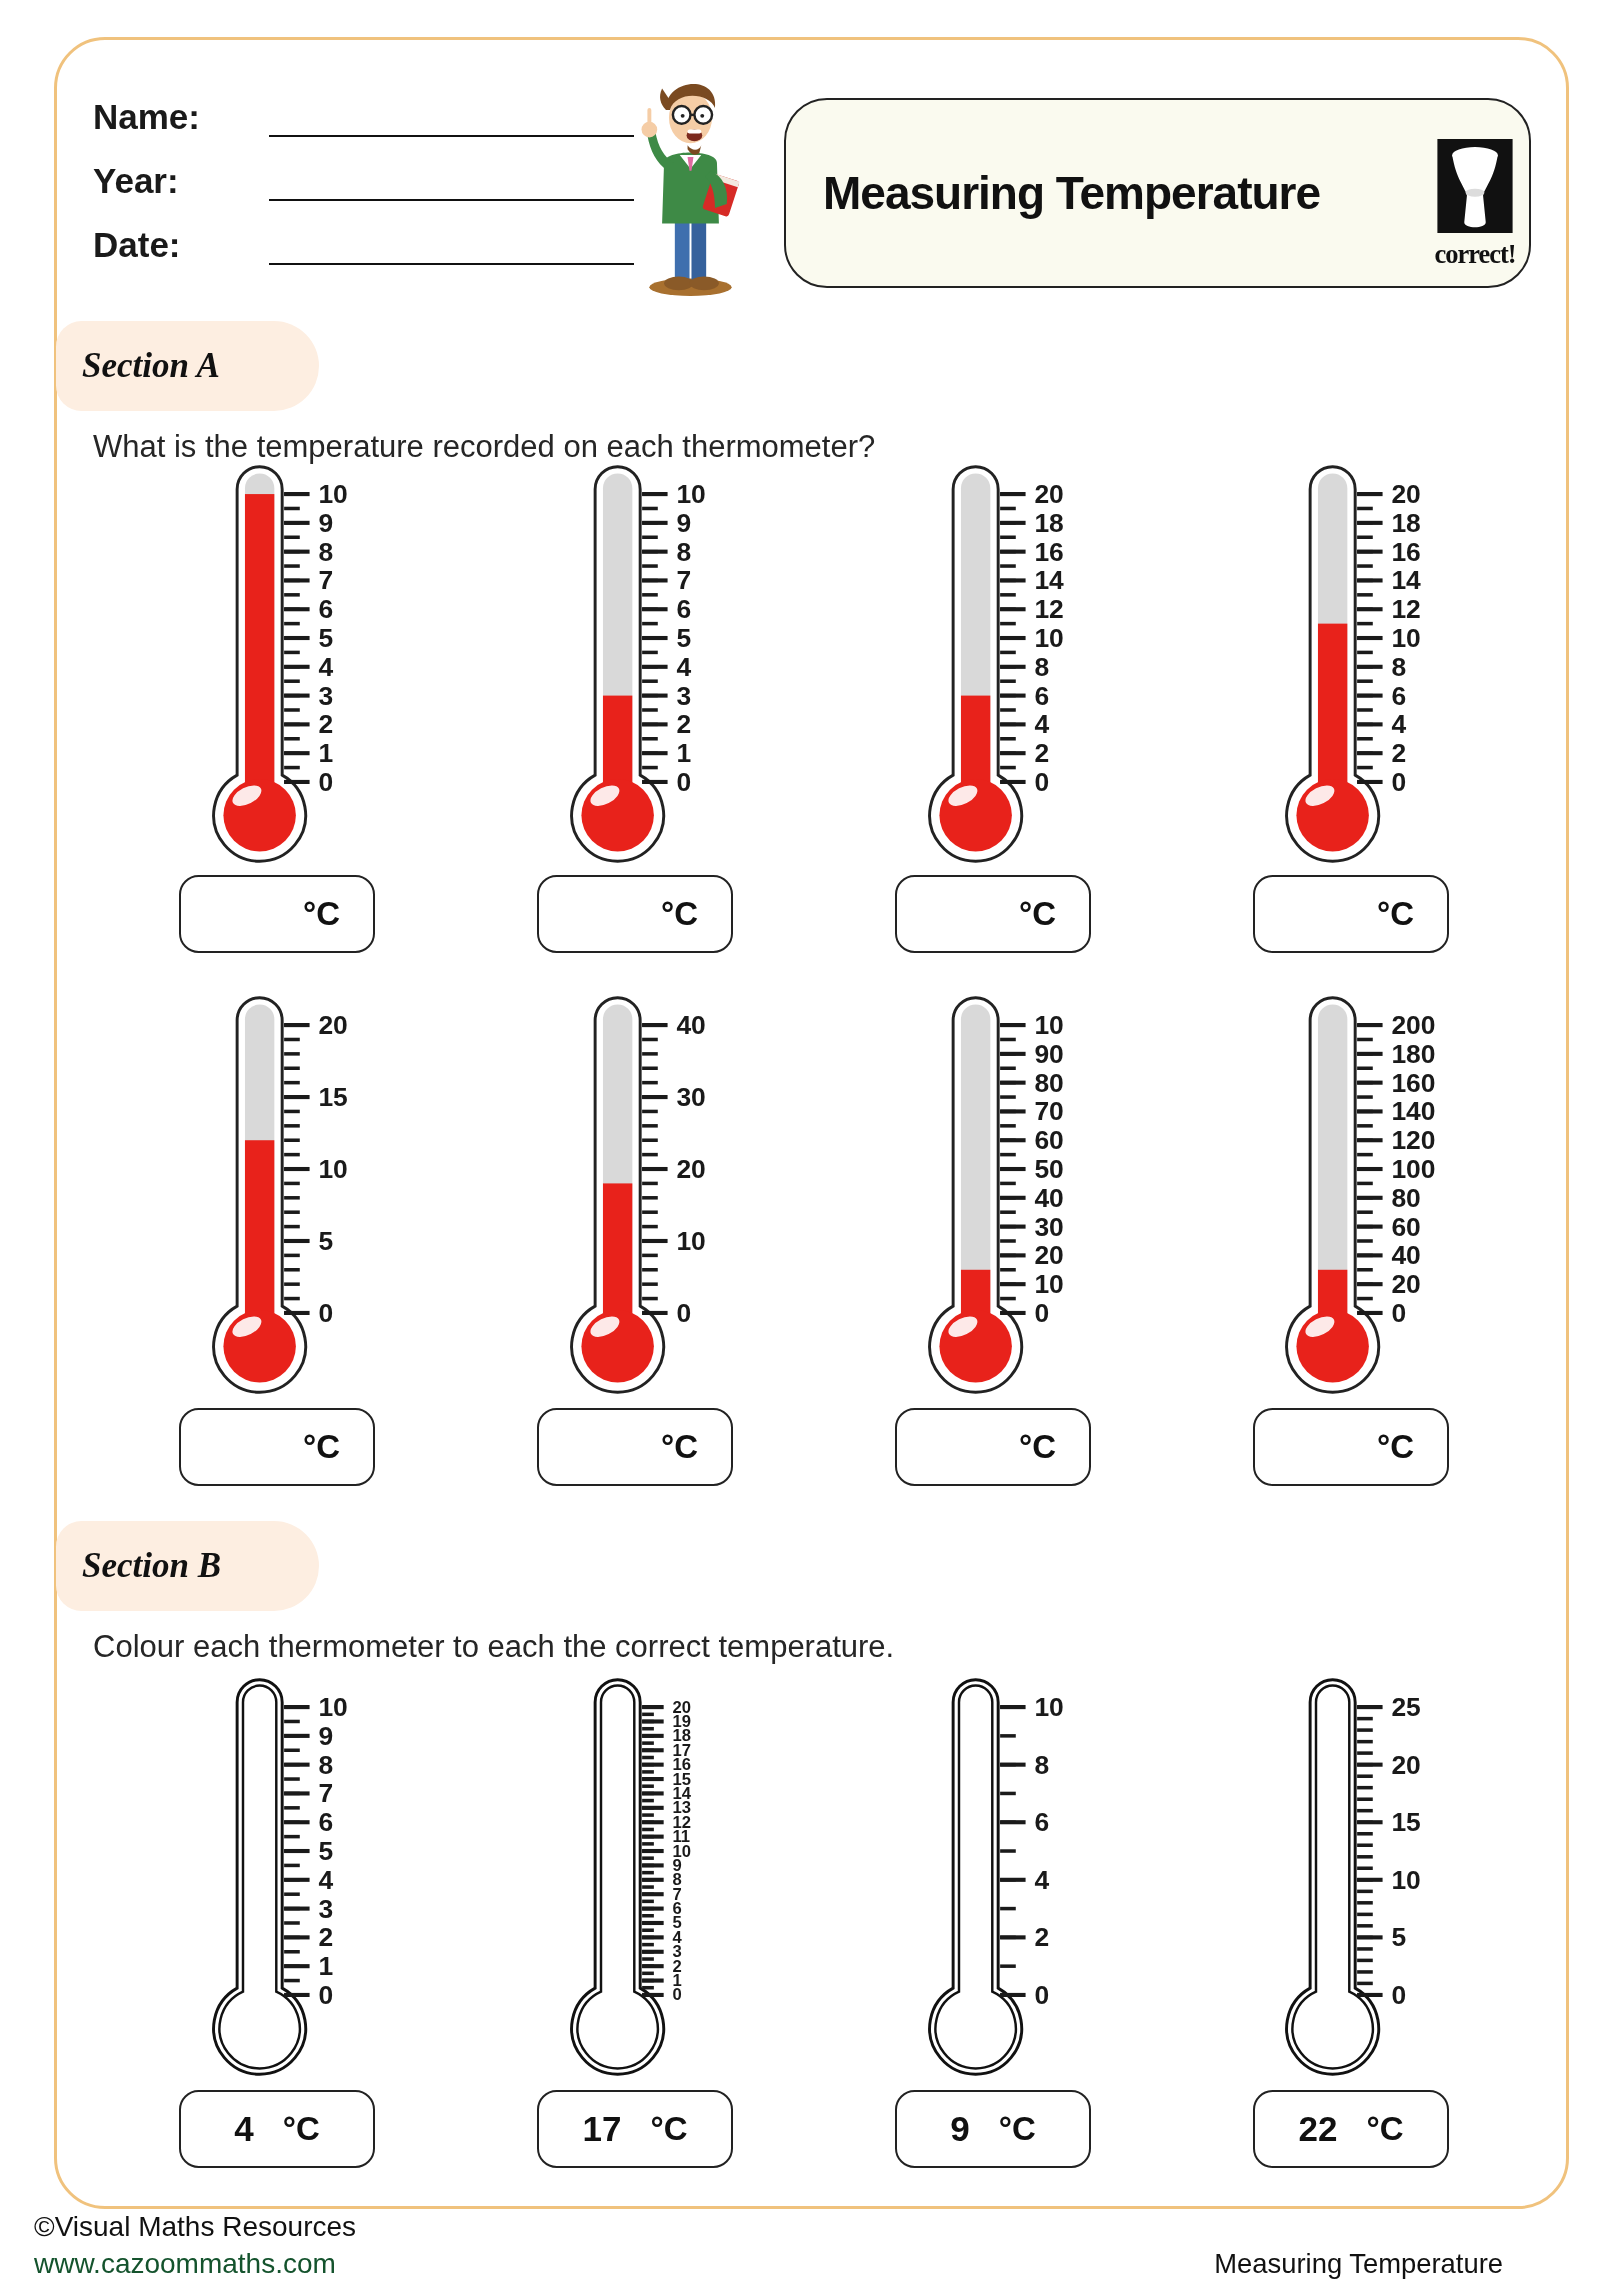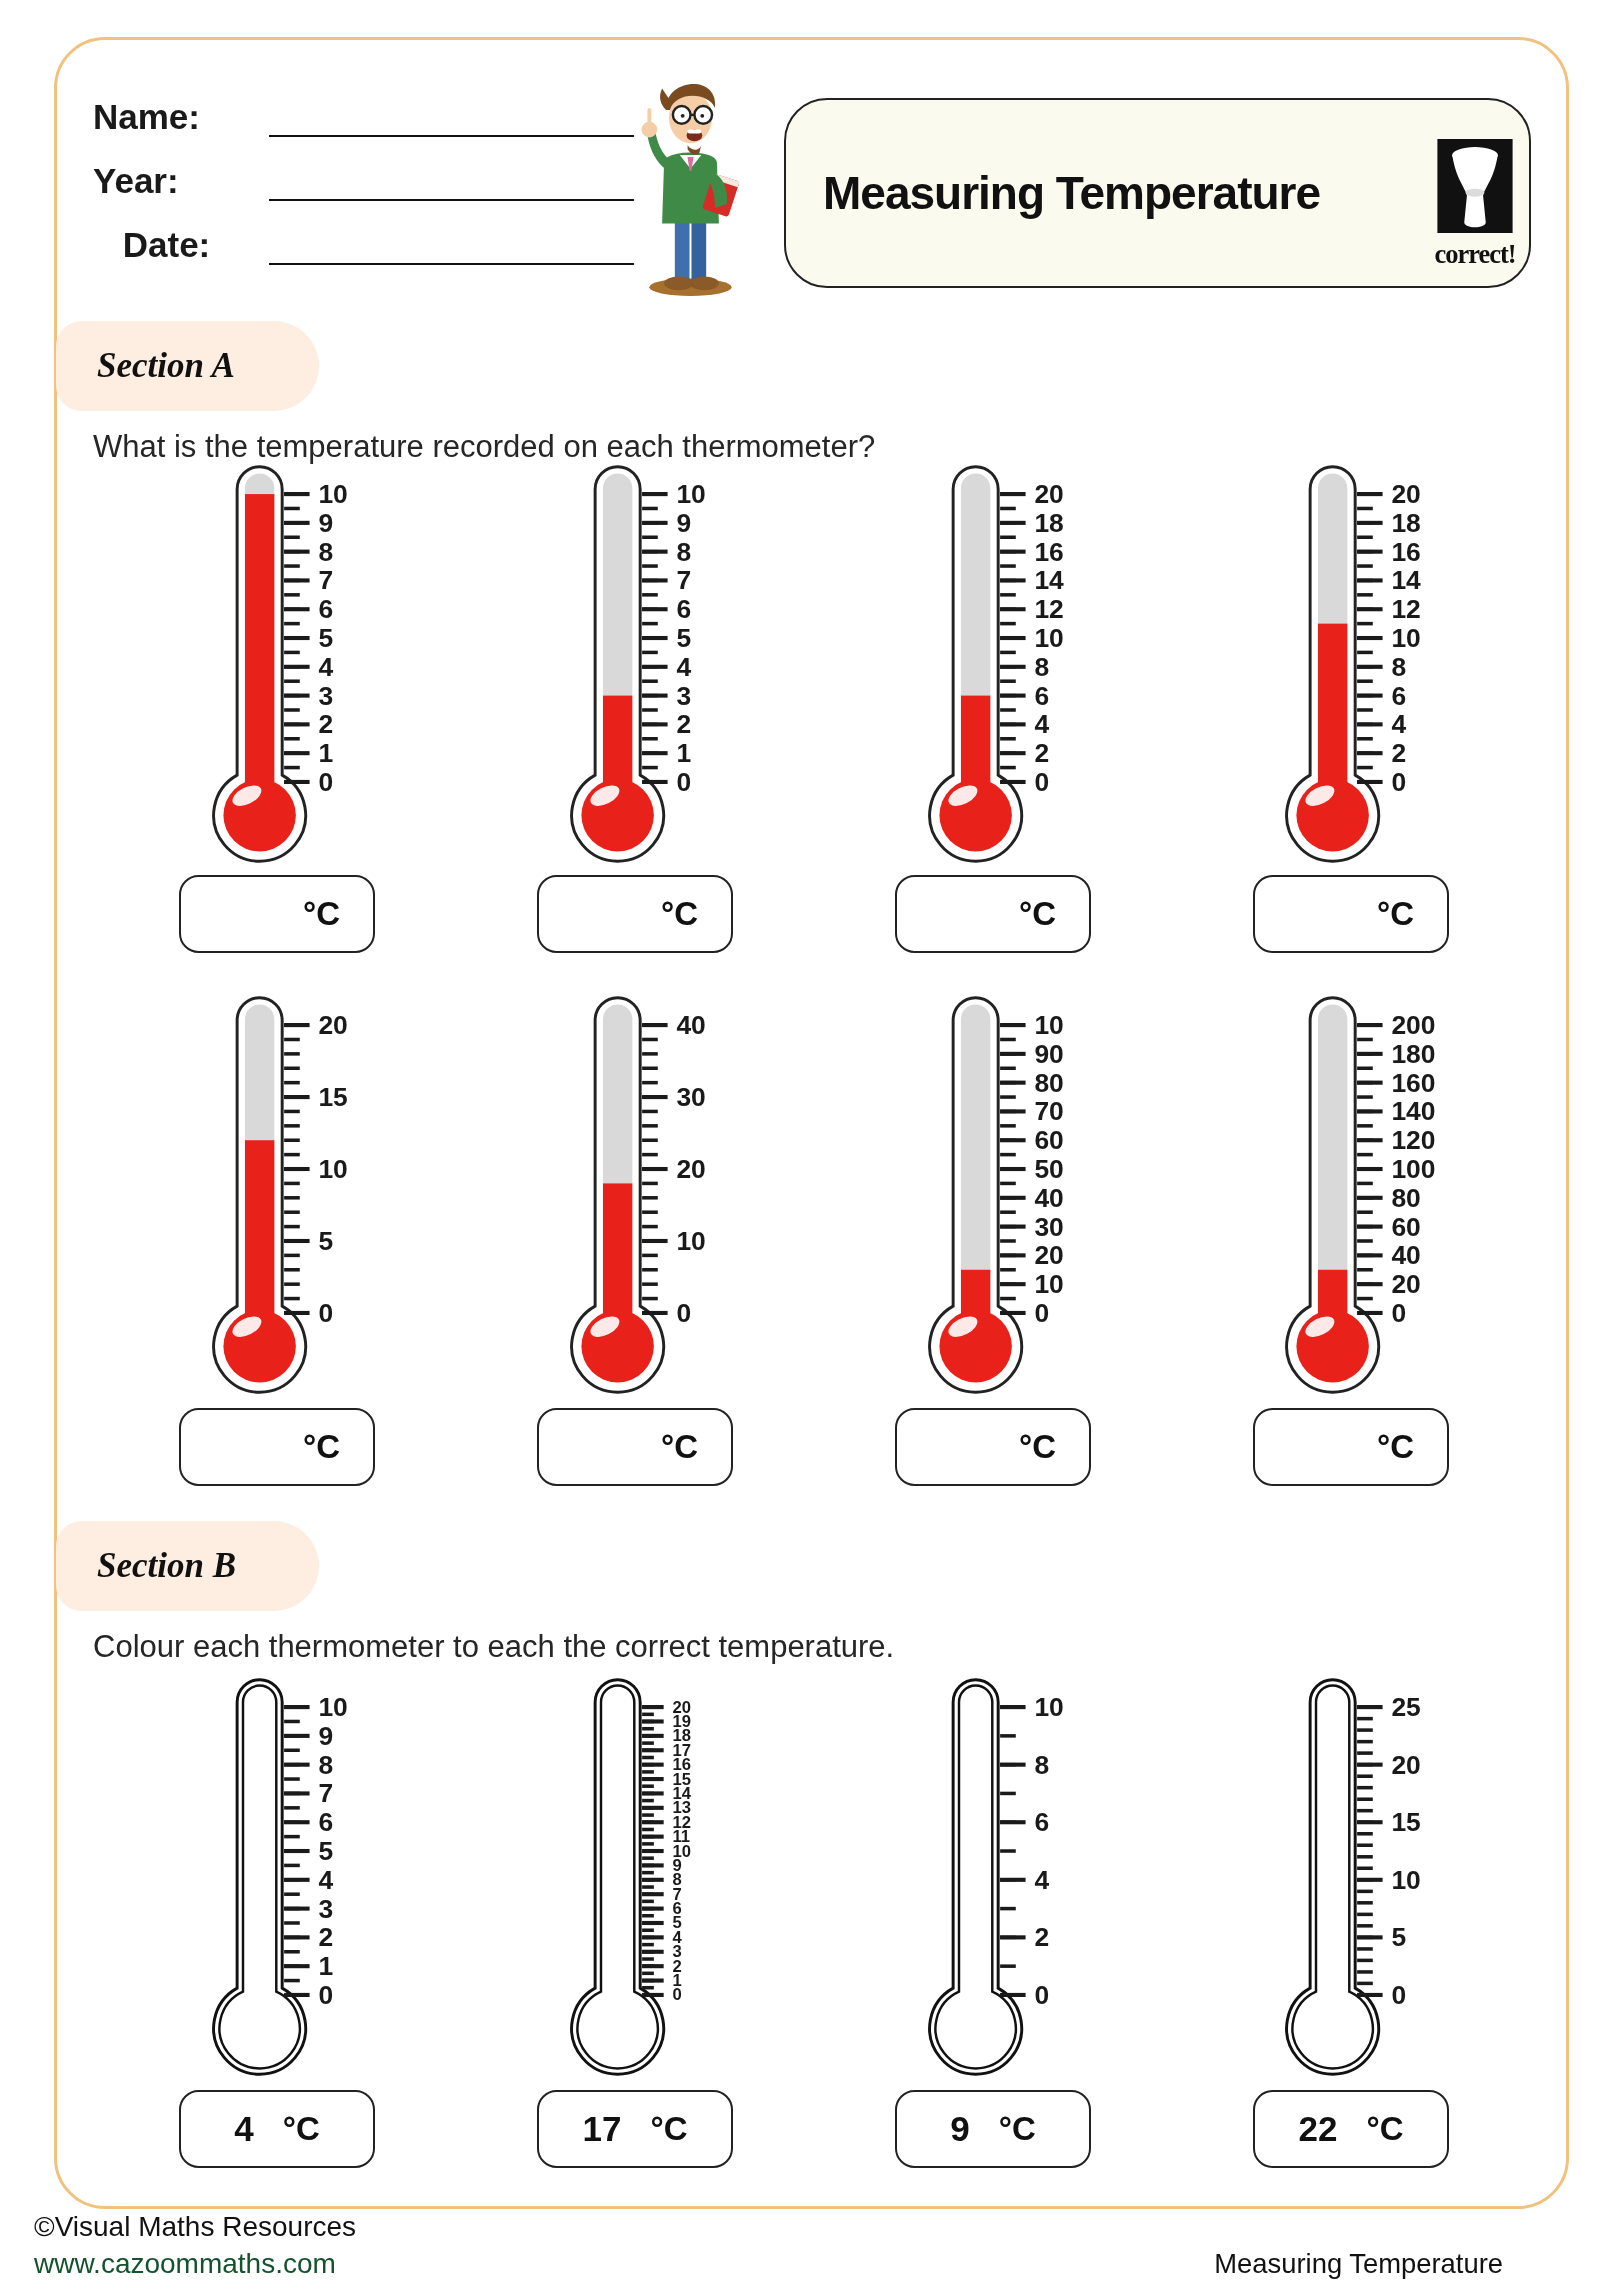--- a/index.html
+++ b/index.html
@@ -13,21 +13,21 @@
   .hfield .line{width:365px;height:41px;border-bottom:2.9px solid #111;}
   .titlebox{position:absolute;left:784px;top:98px;width:743px;height:186px;
         background:#fafaef;border:2.9px solid #222;border-radius:43px;}
   .titlebox .t{position:absolute;left:37px;top:0;height:186px;display:flex;align-items:center;
         font-size:46px;font-weight:bold;letter-spacing:-1px;color:#111;}
   .logo{position:absolute;left:635px;top:39px;width:108px;text-align:center;}
   .logo .word{font-family:"Liberation Serif",serif;font-weight:bold;font-size:26.5px;
         letter-spacing:-1px;color:#111;margin-top:2px;}
   
   .seclab{position:absolute;left:56px;width:263px;height:90px;background:#fdeee1;
-        border-radius:25.5px 45px 45px 25.5px;display:flex;align-items:center;padding-left:41px;
+        border-radius:25.5px 45px 45px 25.5px;display:flex;align-items:center;padding-left:26px;
         box-sizing:border-box;font-family:"Liberation Serif",serif;font-style:italic;
         font-weight:bold;font-size:35px;color:#111;}
   .question{position:absolute;left:93px;font-size:31px;font-weight:normal;color:#262626;}
   .thermo{position:absolute;width:245px;height:423px;}
   .ansbox{position:absolute;width:196px;height:78px;border:2.9px solid #222;border-radius:19.6px;
         display:flex;align-items:center;box-sizing:border-box;background:#fff;}
   .ansbox.unit-only{justify-content:flex-end;padding-right:33px;}
   .ansbox.with-val{justify-content:center;gap:29px;}
   .ansbox .unit{font-size:33px;font-weight:bold;color:#111;}
   .ansbox .val{font-size:35px;font-weight:bold;color:#111;}
@@ -44,21 +44,21 @@
   <div class="card"></div>
 
   <div class="hfield" style="left:93px;top:94px;">
     <span class="lab">Name:</span>
     <span class="line"></span>
   </div>
   <div class="hfield" style="left:93px;top:158px;">
     <span class="lab">Year:</span>
     <span class="line"></span>
   </div>
-  <div class="hfield" style="left:93px;top:222px;text-align:center;">
+  <div class="hfield" style="left:93px;top:222px;">
     <span class="lab">Date:</span>
     <span class="line"></span>
   </div>
 
   <svg style="position:absolute;left:617px;top:61px;" width="147" height="237" viewBox="0 0 150 242">
     <ellipse cx="75" cy="231" rx="42" ry="9" fill="#a8702f"></ellipse>
     <rect x="59" y="160" width="15" height="65" fill="#3f6fae"></rect>
     <rect x="76" y="160" width="15" height="65" fill="#35619c"></rect>
     <ellipse cx="63" cy="227" rx="15" ry="7" fill="#8a5a28"></ellipse>
     <ellipse cx="89" cy="227" rx="15" ry="7" fill="#8a5a28"></ellipse>

